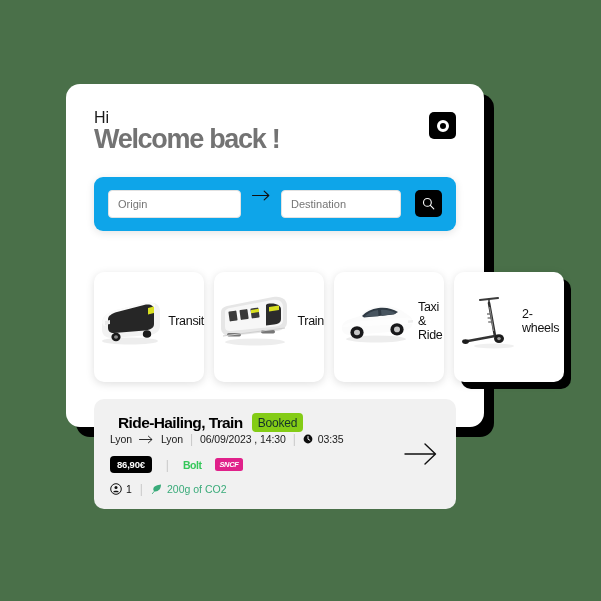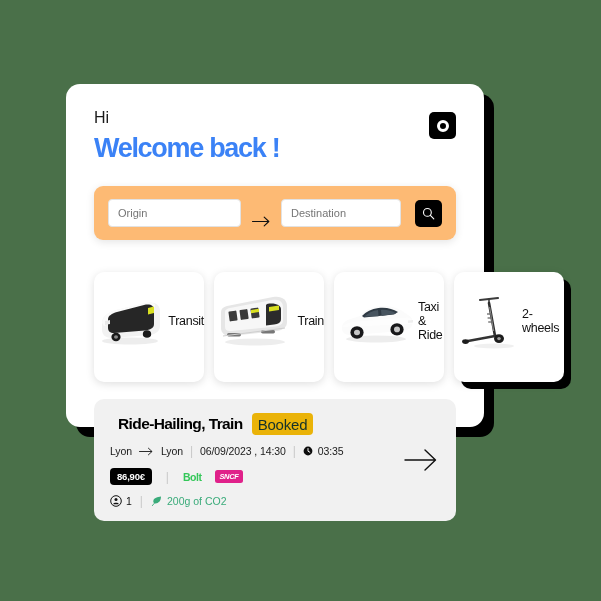--- a/index.html
+++ b/index.html
@@ -46,23 +46,22 @@
   #greeting-hi {
     font-size: 16px;
     color: #1a1a1a;
     font-weight: 400;
     letter-spacing: -0.1px;
   }
 
   #greeting-title {
     font-size: 27px;
     font-weight: 700;
-    color: #3b82f6;
+    color: #737373;
     letter-spacing: -1.3px;
-    margin-top: 9px;
   }
 
   #brand-logo {
     width: 27px; height: 27px;
     background: #000000;
     border-radius: 5px;
     display: flex;
     align-items: center;
     justify-content: center;
     margin-top: 2px;
@@ -70,26 +69,26 @@
   }
   #brand-logo .ring {
     width: 12px; height: 12px;
     border-radius: 50%;
     border: 3.2px solid #ffffff;
   }
 
   
   #search-panel {
     margin-top: 24px;
-    background: #fdba74;
+    background: #0ea5e9;
     border-radius: 9px;
     box-shadow: 0 2px 9px rgba(0,0,0,0.11);
     padding: 13px 14px;
     display: flex;
-    align-items: flex-end;
+    align-items: flex-start;
     gap: 4px;
   }
 
   .search-field {
     height: 28px;
     border: 1px solid #e2e2e2;
     border-radius: 4px;
     background: #ffffff;
     display: flex;
     align-items: center;
@@ -184,30 +183,29 @@
 
   #trip-title {
     font-size: 15.5px;
     font-weight: 700;
     color: #000;
     letter-spacing: -0.6px;
     margin-left: 8px;
   }
 
   #trip-status {
-    font-size: 15px;
-    background: #eab308;
+    font-size: 12px;
+    background: #84cc16;
     color: #14312a;
     padding: 2.5px 6px;
     border-radius: 4px;
     letter-spacing: -0.2px;
   }
 
   #trip-route-row {
-    margin-top: 9px;
     display: flex;
     align-items: center;
     font-size: 10.5px;
     color: #1a1a1a;
     gap: 7px;
     letter-spacing: -0.1px;
   }
   .sep {
     color: #c9c9c9;
     font-size: 12px;

